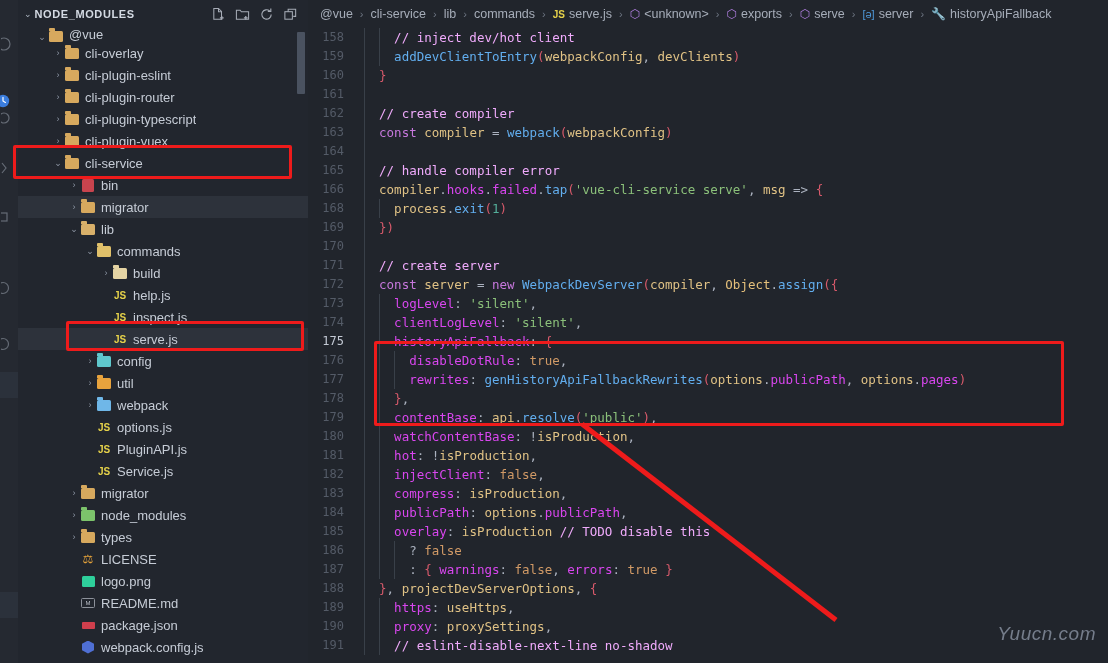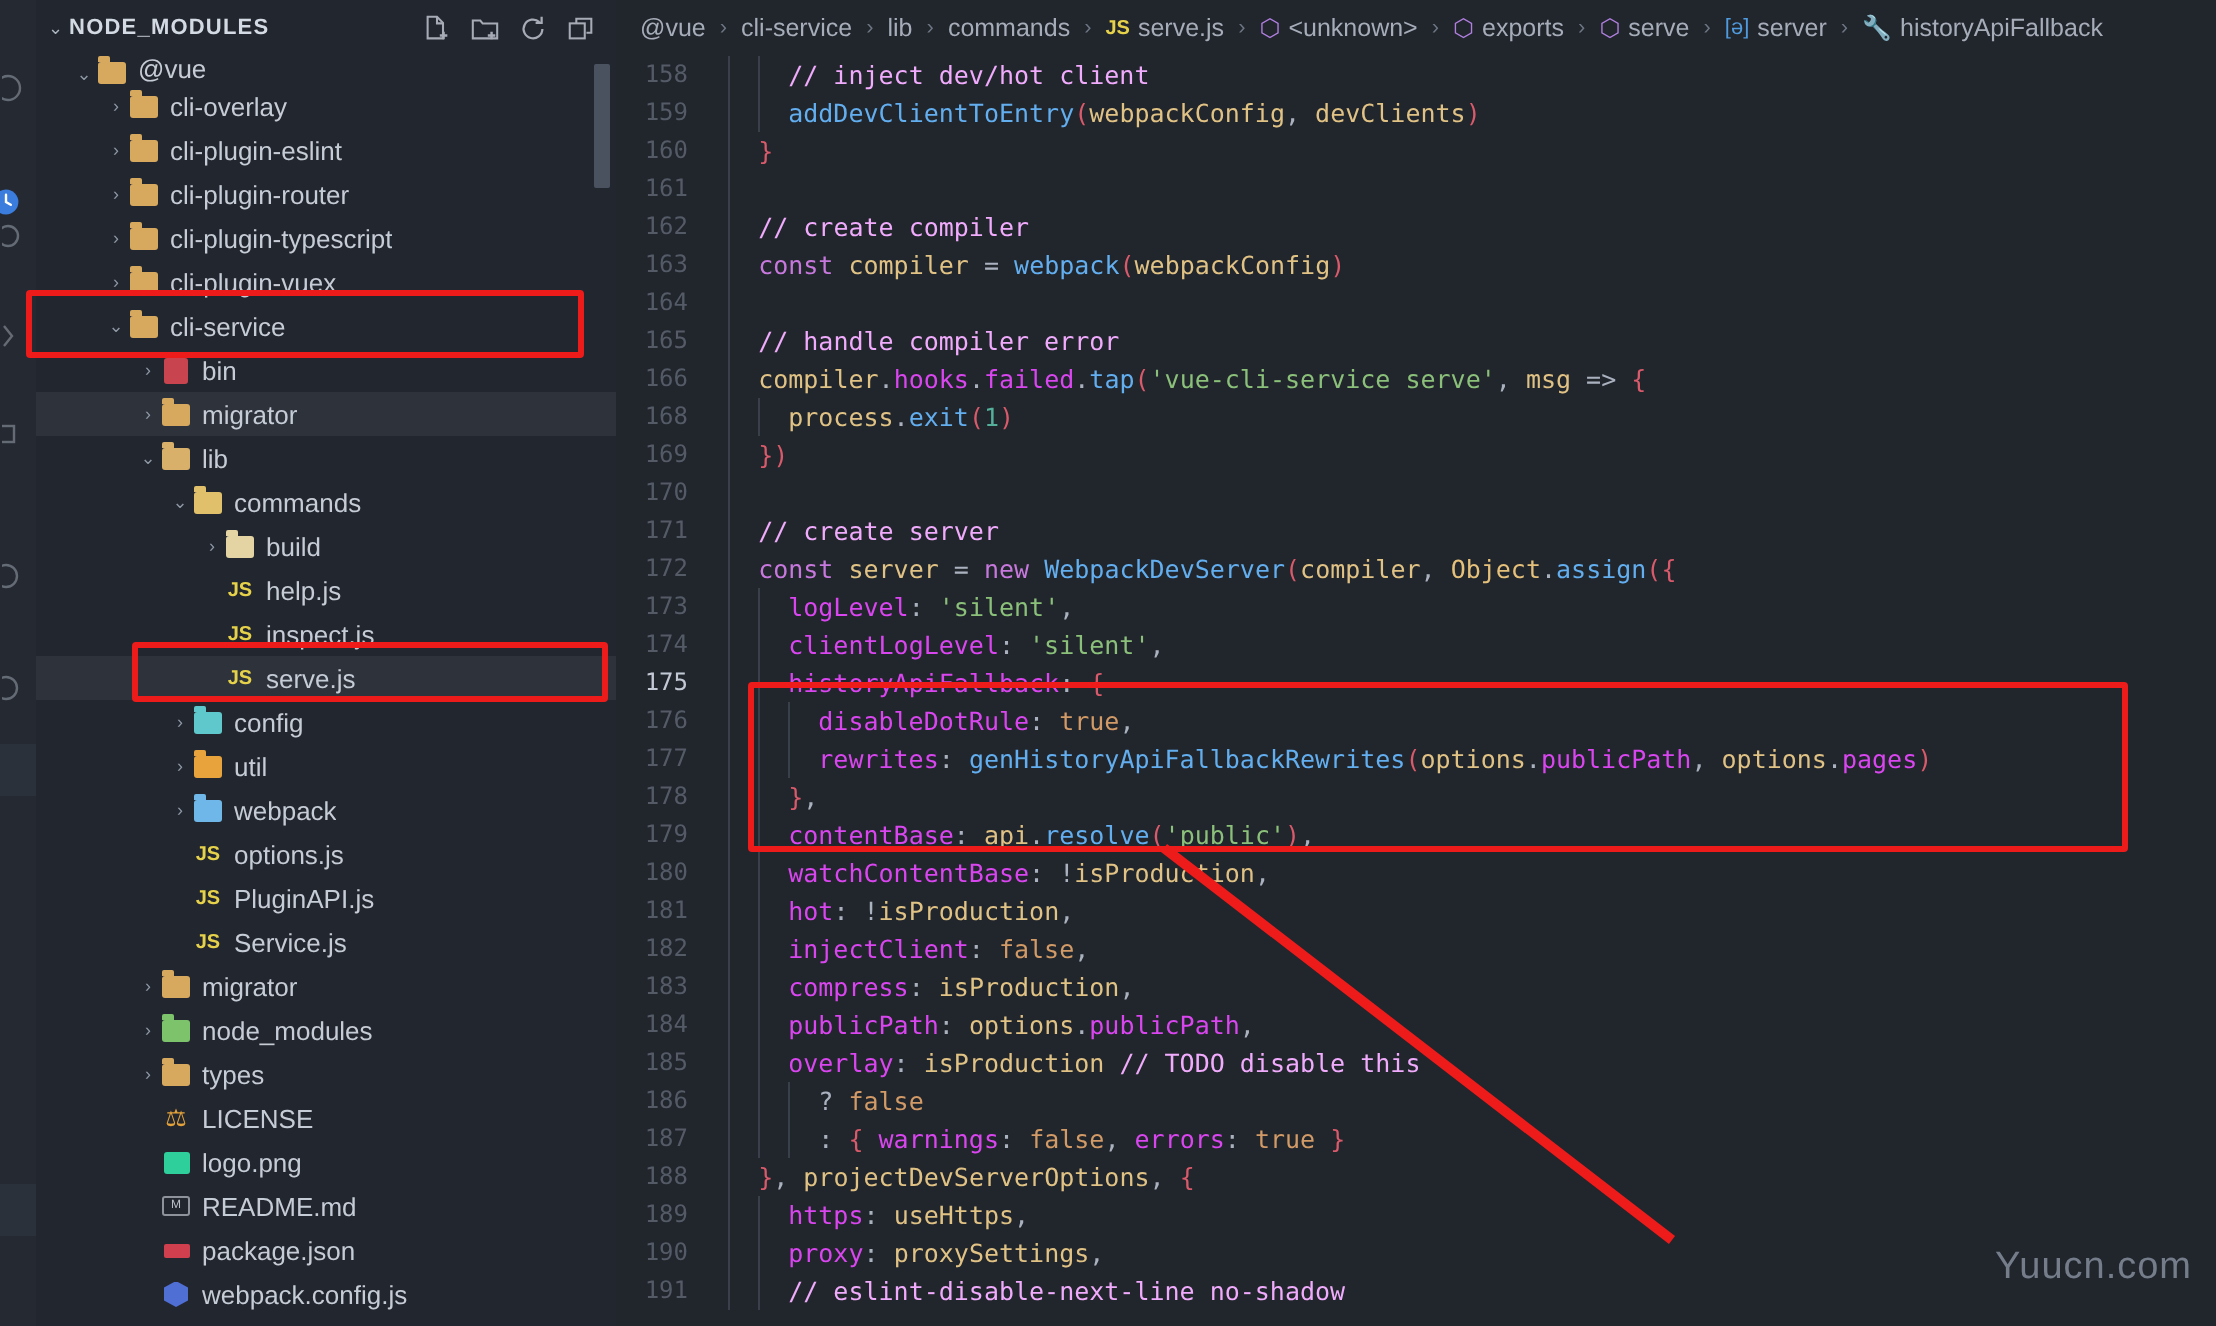--- a/index.html
+++ b/index.html
@@ -143,21 +143,21 @@
   .t-fn{color:#62aeef;}
   .t-str{color:#8bc07a;}
   .t-pun{color:#abb2bf;}
   .t-par{color:#d85a6b;}
   .t-prop{color:#d946ef;}
   .t-num{color:#54b09b;}
   .t-cls{color:#e5c07b;}
   .t-bool{color:#d19a66;}
 
   
-  #overlay{position:absolute;inset:0;pointer-events:none;}
+  #overlay{position:absolute;inset:0;pointer-events:none;font-style:italic;}
   .box{
     position:absolute;border:3px solid #ee1b1b;border-radius:2px;
   }
   #wm{
     position:absolute;right:12px;bottom:18px;
     font-size:19px;color:#757d8b;letter-spacing:.5px;
     font-family:"Liberation Sans",sans-serif;
   }
 </style>
 </head>

